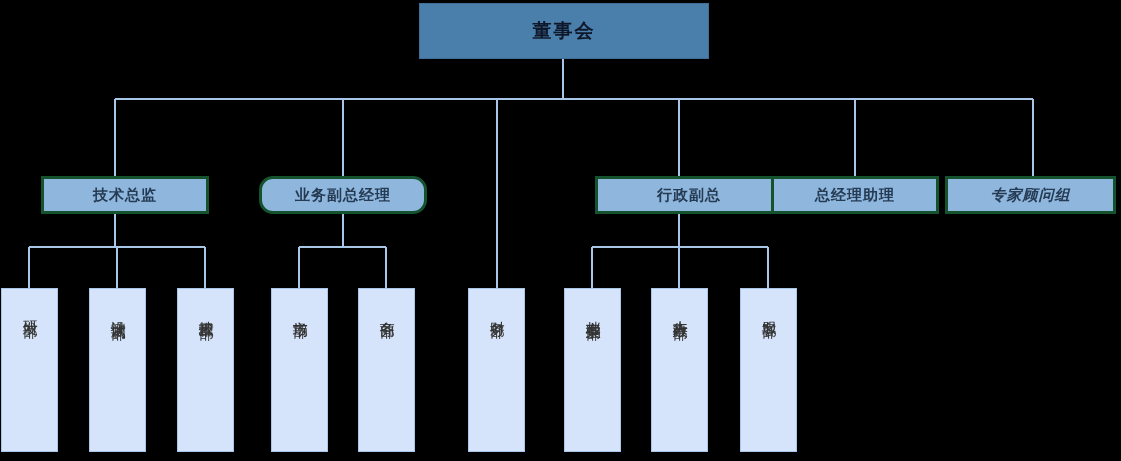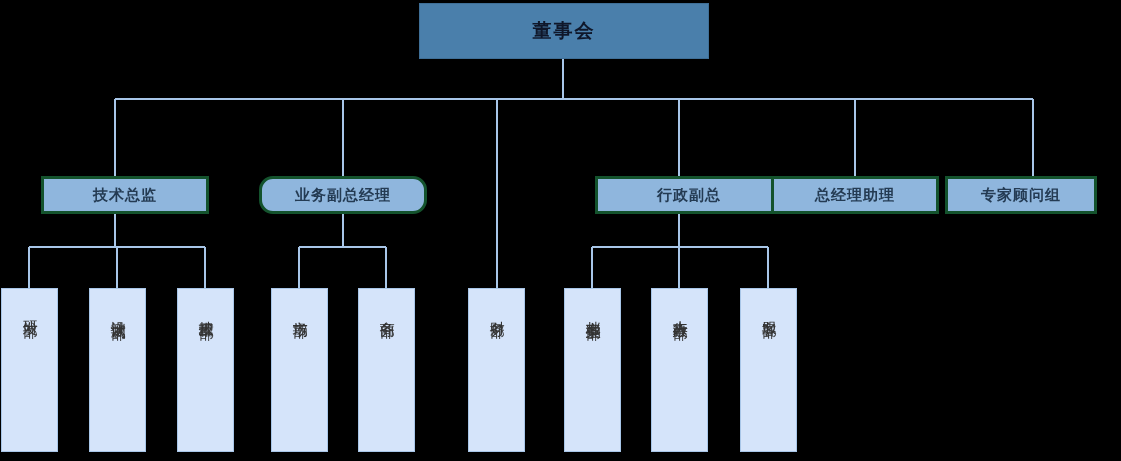--- a/index.html
+++ b/index.html
@@ -112,21 +112,21 @@
   </div>
   <div class="node level2" style="left:259px; top:176px; width:168px; height:38px;border-radius:14px;">
     <span>业务副总经理</span>
   </div>
   <div class="node level2" style="left:595px; top:176px; width:188px; height:38px;">
     <span>行政副总</span>
   </div>
   <div class="node level2" style="left:771px; top:176px; width:168px; height:38px;">
     <span>总经理助理</span>
   </div>
-  <div class="node level2" style="left:945px; top:176px; width:152px; height:38px;">
+  <div class="node level2" style="left:945px; top:176px; width:171px; height:38px;font-style:italic;">
     <span>专家顾问组</span>
   </div>
 
   <div class="node level3" style="left:1px; top:288px; width:57px; height:164px;">
     <span class="vtext">研发部</span>
   </div>
   <div class="node level3" style="left:89px; top:288px; width:57px; height:164px;">
     <span class="vtext">设计测试部</span>
   </div>
   <div class="node level3" style="left:177px; top:288px; width:57px; height:164px;">

